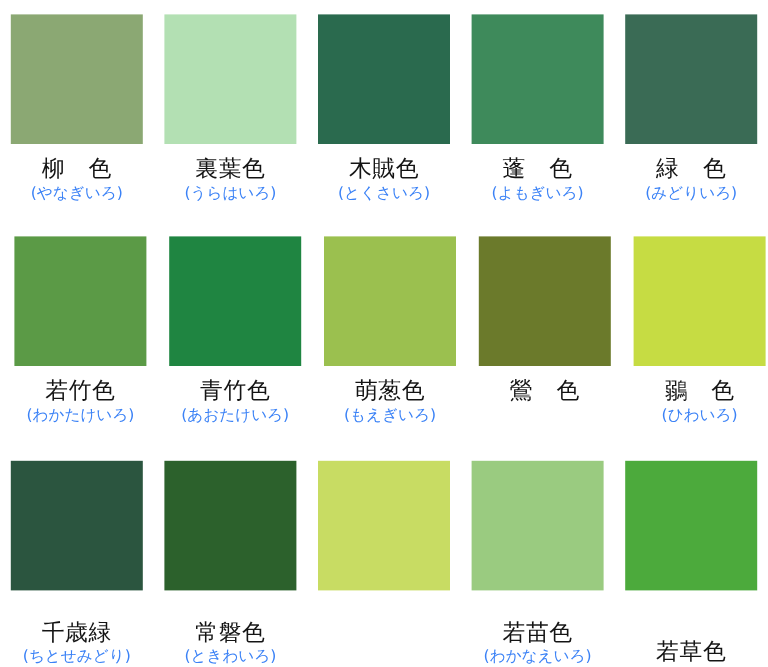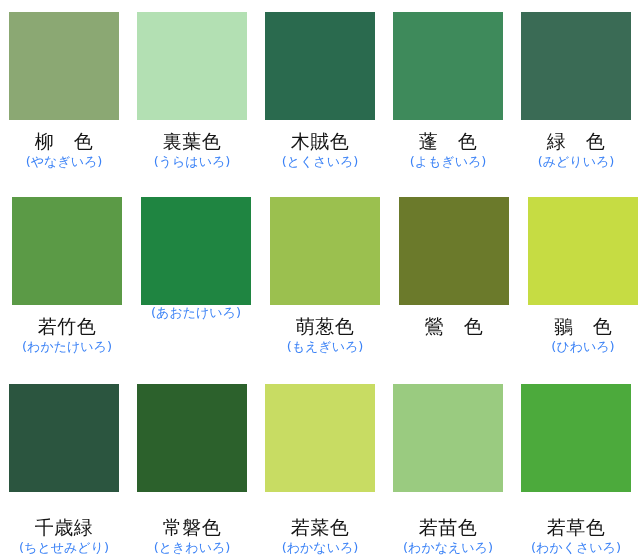--- a/index.html
+++ b/index.html
@@ -119,20 +119,21 @@
     <div class="color-cell">
       <div class="swatch" style="background-color: rgb(91, 154, 70);"></div>
       <div class="labels">
         <div class="name-kanji">若竹色</div>
         <div class="name-kana">(わかたけいろ)</div>
       </div>
     </div>
     <div class="color-cell">
       <div class="swatch" style="background-color: rgb(31, 133, 65);"></div>
       <div class="labels">
+        <div class="name-kanji">青竹色</div>
         <div class="name-kana">(あおたけいろ)</div>
       </div>
     </div>
     <div class="color-cell">
       <div class="swatch" style="background-color: rgb(155, 192, 79);"></div>
       <div class="labels">
         <div class="name-kanji">萌葱色</div>
         <div class="name-kana">(もえぎいろ)</div>
       </div>
     </div>
@@ -161,34 +162,29 @@
     </div>
     <div class="color-cell">
       <div class="swatch" style="background-color: rgb(44, 97, 44);"></div>
       <div class="labels">
         <div class="name-kanji">常磐色</div>
         <div class="name-kana">(ときわいろ)</div>
       </div>
     </div>
     <div class="color-cell">
       <div class="swatch" style="background-color: rgb(200, 220, 99);"></div>
-      <div class="labels">
-        <div class="name-kanji">若菜色</div>
-        <div class="name-kana">(わかないろ)</div>
-      </div>
     </div>
     <div class="color-cell">
       <div class="swatch" style="background-color: rgb(154, 203, 128);"></div>
       <div class="labels">
         <div class="name-kanji">若苗色</div>
         <div class="name-kana">(わかなえいろ)</div>
       </div>
     </div>
     <div class="color-cell">
       <div class="swatch" style="background-color: rgb(76, 170, 60);"></div>
       <div class="labels">
         <div class="name-kanji">若草色</div>
-        <div class="name-kana">(わかくさいろ)</div>
       </div>
     </div>
   </div>
 
 </div>
 
 </body></html>

